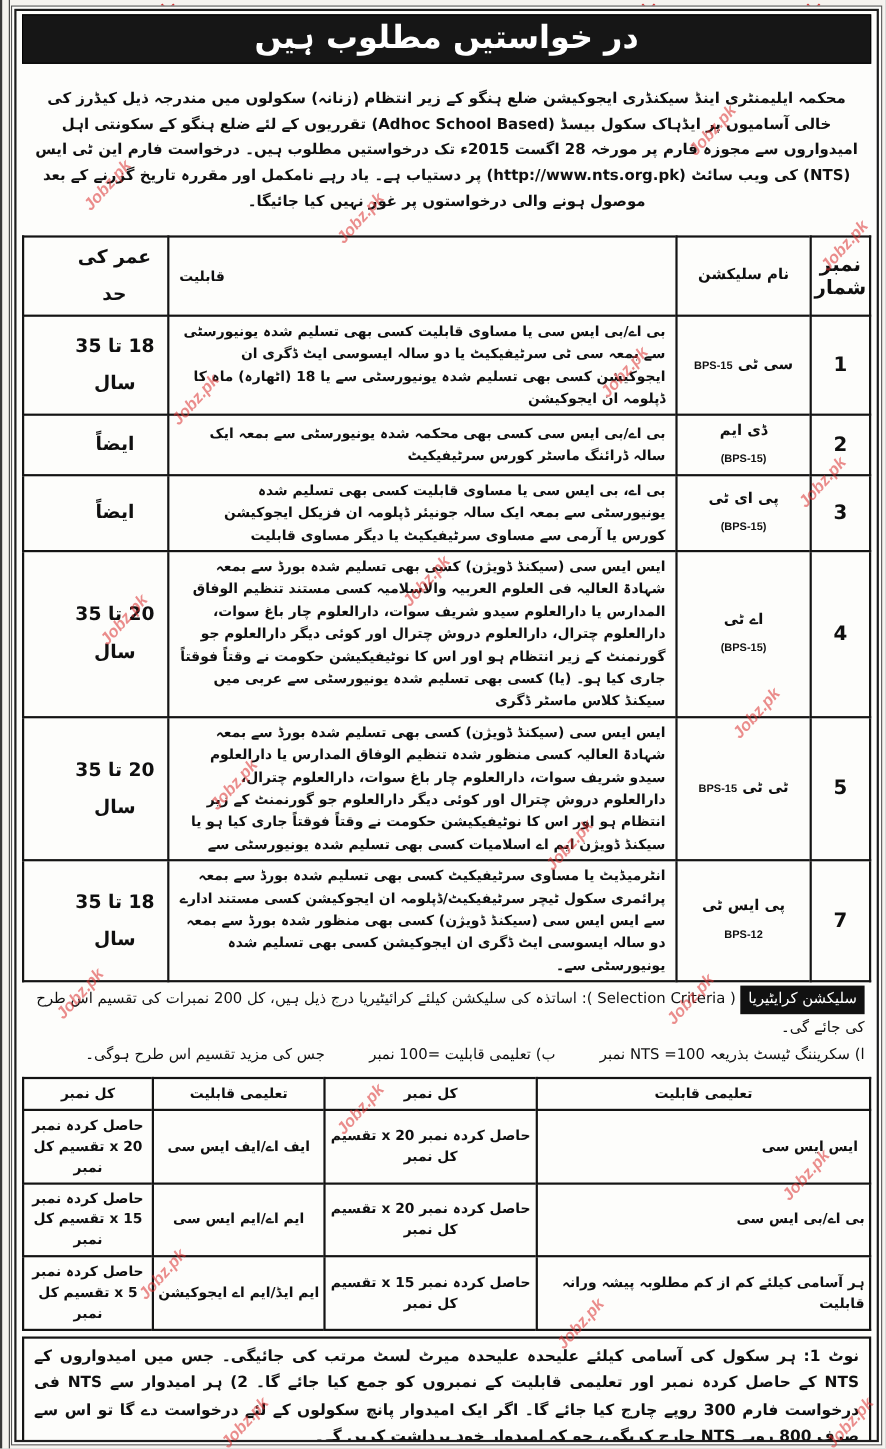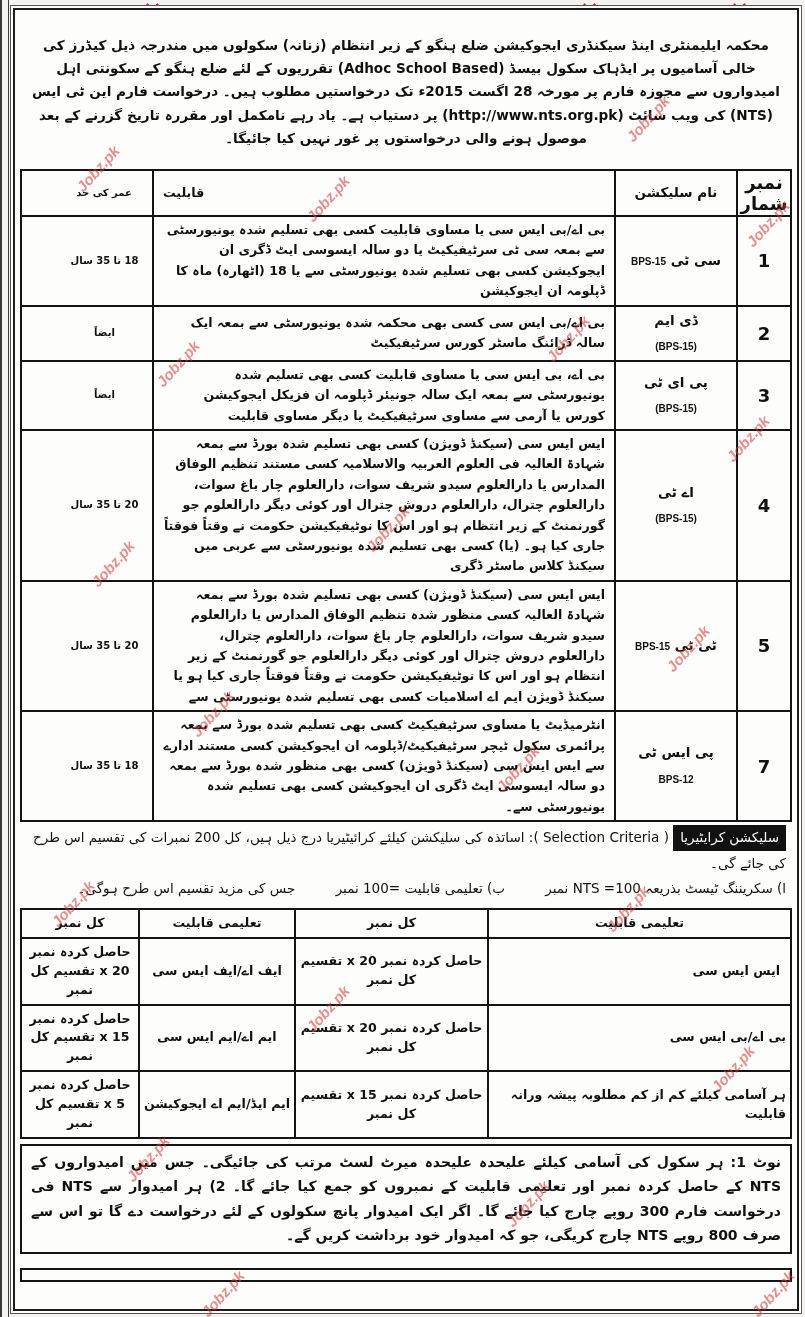--- a/index.html
+++ b/index.html
@@ -13,21 +13,21 @@
           font-size:29px;font-weight:bold;padding:3px 0 6px;direction:rtl;letter-spacing:1px;}
 
   .intro{direction:rtl;text-align:center;font-weight:bold;font-size:13.6px;line-height:1.72;padding:7px 8px 5px;}
 
   table{width:100%;border-collapse:collapse;direction:rtl;}
   td,th{border:2px solid #141414;font-weight:bold;vertical-align:middle;}
   .t1 th{font-size:13.5px;padding:1px 2px;}
   .t1 .ser{width:48px;text-align:center;font-size:18px;}
   .t1 .post{width:116px;text-align:center;font-size:13.5px;line-height:1.9;}
   .t1 .qual{text-align:right;font-size:12.6px;line-height:1.62;padding:3px 9px;}
-  .t1 .age{width:92px;text-align:center;font-size:10px;line-height:2;padding-left:36px;}
+  .t1 .age{width:92px;text-align:center;font-size:17px;line-height:2;padding-left:36px;}
   .bps{font-family:"Liberation Sans",sans-serif;font-size:10px;}
 
   .selection{direction:rtl;font-weight:normal;font-size:13.5px;line-height:1.9;padding:3px 6px 4px;}
   .inv{background:#111;color:#fff;padding:0 7px;display:inline-block;}
   .sel2 span{margin-left:36px;}
 
   .t2 td,.t2 th{font-size:12.6px;text-align:center;padding:4px 3px;line-height:1.5;}
   .t2{margin-top:2px;}
 
   .note{border:2px solid #141414;direction:rtl;font-weight:bold;font-size:14px;line-height:1.75;
@@ -45,20 +45,23 @@
 
 <div class="page">
   <div class="left-rule"></div>
   <div class="tick" style="left:148px;"></div>
   <div class="tick" style="left:585px;"></div>
   <div class="tick" style="left:735px;"></div>
 
   <div class="frame">
     <div class="frame-inner">
 
+      <div class="banner">
+        <span>در خواستیں مطلوب ہیں</span>
+      </div>
 
       <p class="intro">محکمہ ایلیمنٹری اینڈ سیکنڈری ایجوکیشن ضلع ہنگو کے زیر انتظام (زنانہ) سکولوں میں مندرجہ ذیل کیڈرز کی خالی آسامیوں پر ایڈہاک سکول بیسڈ (Adhoc School Based) تقرریوں کے لئے ضلع ہنگو کے سکونتی اہل امیدواروں سے مجوزہ فارم پر مورخہ 28 اگست 2015ء تک درخواستیں مطلوب ہیں۔ درخواست فارم این ٹی ایس (NTS) کی ویب سائٹ (http://www.nts.org.pk) پر دستیاب ہے۔ یاد رہے نامکمل اور مقررہ تاریخ گزرنے کے بعد موصول ہونے والی درخواستوں پر غور نہیں کیا جائیگا۔</p>
 
       <table class="t1">
         <tbody>
             <tr>
           <th class="ser">نمبر شمار</th>
           <th class="post">نام سلیکشن</th>
           <th class="qual" style="text-align:left">قابلیت</th>
           <th class="age">عمر کی حد</th>

